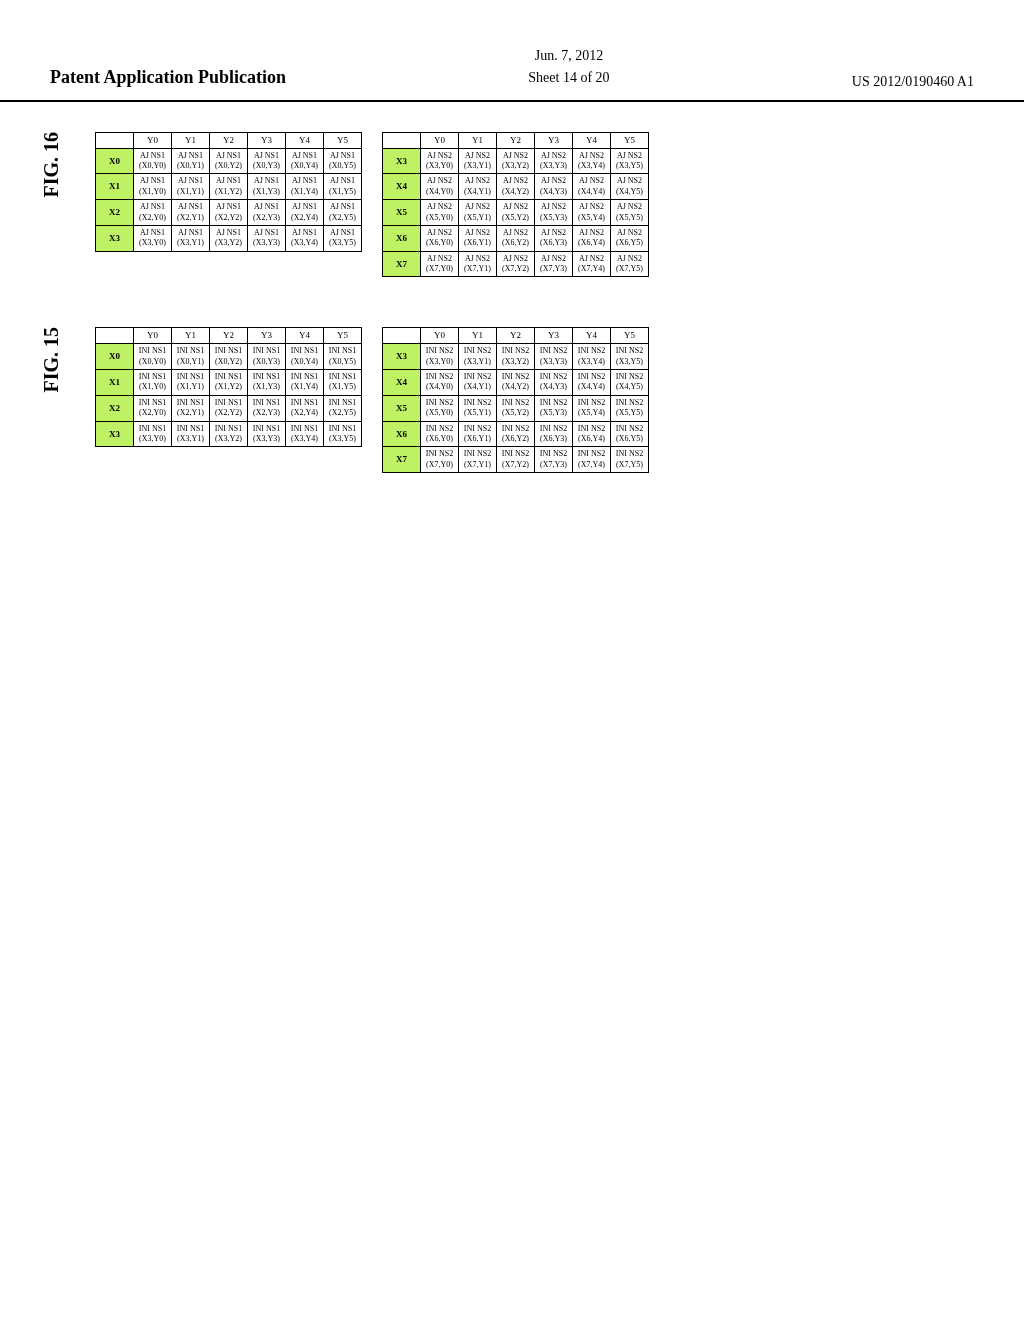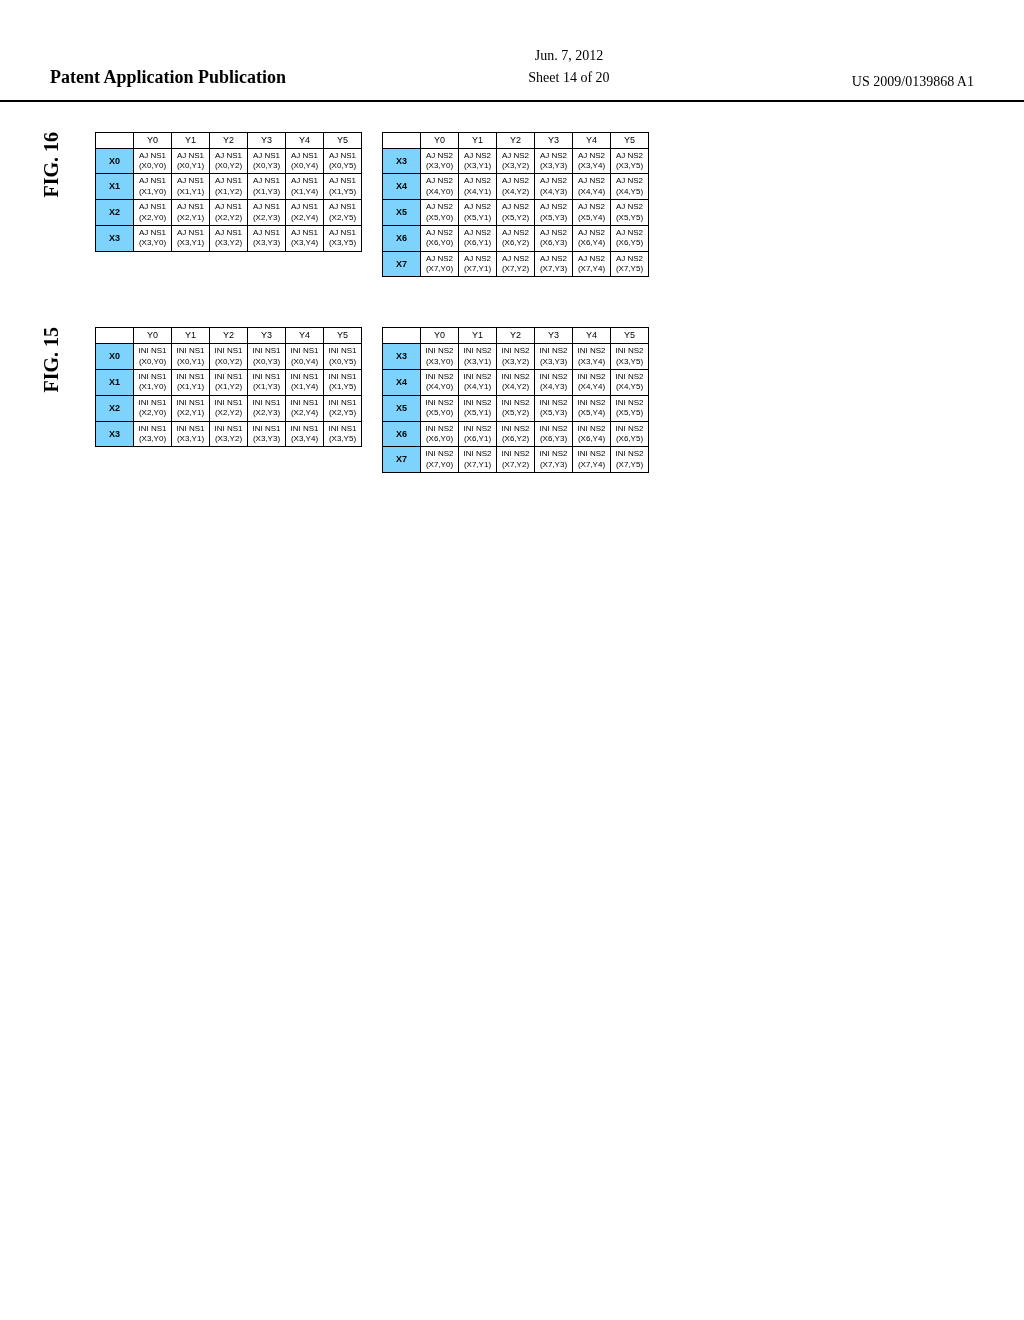--- a/index.html
+++ b/index.html
@@ -59,39 +59,39 @@
       margin-right: 5px;
       min-width: 40px;
       text-align: center;
       padding-top: 20px;
     }
 
     
     .data-table {
       border-collapse: collapse;
       font-size: 9px;
-      font-family: Liberation Sans, sans-serif;
+      font-family: Liberation Serif, serif;
     }
     .data-table td, .data-table th {
       border: 1px solid #000;
       padding: 2px 3px;
       text-align: center;
       vertical-align: middle;
       min-width: 38px;
       min-height: 28px;
       line-height: 1.2;
     }
     .data-table th {
       background: #fff;
       font-weight: normal;
       font-size: 9px;
     }
     .row-header {
       font-weight: bold;
-      background: #7dd3fc;
+      background: #bef264;
       min-width: 28px;
     }
 
     .tables-wrapper {
       display: flex;
       flex-direction: row;
       gap: 20px;
       align-items: flex-start;
     }
 
@@ -104,21 +104,21 @@
   </style>
 </head>
 <body>
 
 <div class="page-header">
   <div class="header-left">Patent Application Publication</div>
   <div class="header-center">
     <div>Jun. 7, 2012</div>
     <div>Sheet 14 of 20</div>
   </div>
-  <div class="header-right">US 2009/0139868 A1</div>
+  <div class="header-right">US 2012/0190460 A1</div>
 </div>
 
 <div class="content">
 
   <div class="figure-section" style="margin-bottom:50px;">
     <div class="fig-label">FIG. 16</div>
     <div class="tables-wrapper">
 
       <table class="data-table">
         <thead>

